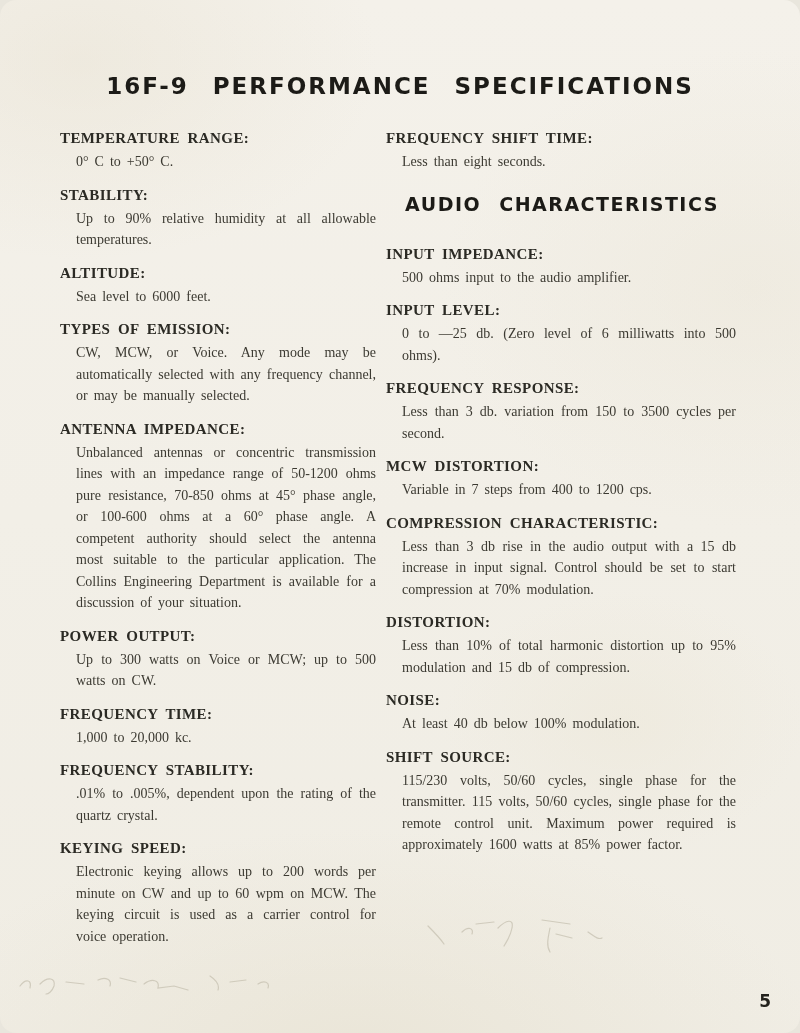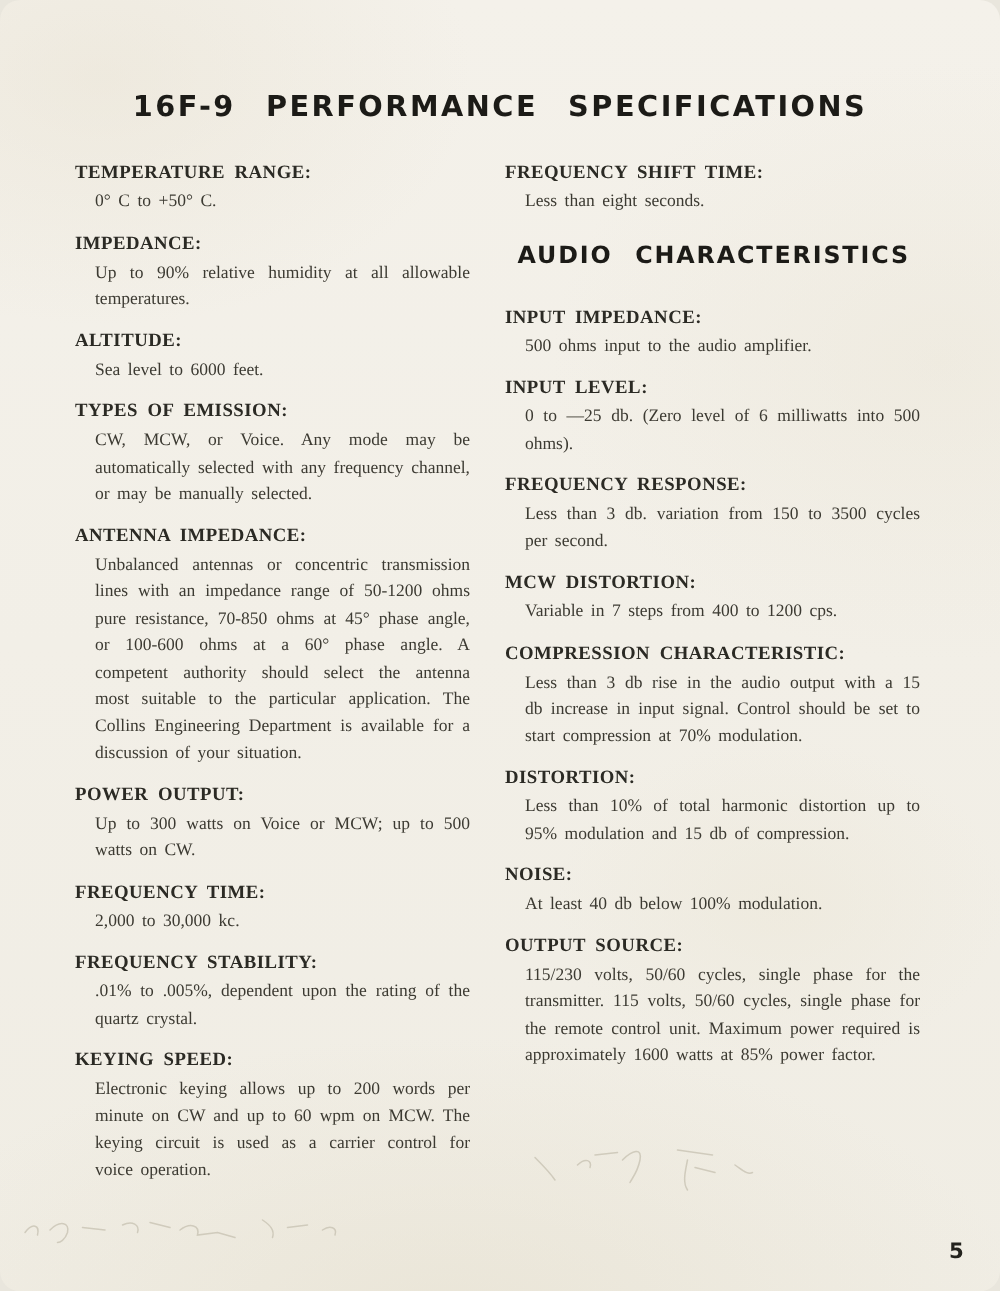--- a/index.html
+++ b/index.html
@@ -28,21 +28,21 @@
     font-family:"DejaVu Sans", sans-serif;
     font-weight:bold;
     font-size:23px;
     letter-spacing:2px;
     word-spacing:14px;
     color:#1c1b17;
   }
   .columns{
     display:flex;
     padding:30px 62px 0 60px;
-    gap:26px;
+    gap:8px;
   }
   .col{min-width:0;}
   .col-left{flex:0 0 318px;}
   .col-right{flex:1;}
   section.spec{margin:0;}
   h3.spec-heading{
     margin:13px 0 3px 0;
     font-size:15px;
     font-weight:bold;
     letter-spacing:.4px;
@@ -102,21 +102,21 @@
 
     <div class="col col-left">
       <div class="rep">
 
           <section class="spec">
             <h3 class="spec-heading">TEMPERATURE RANGE:</h3>
             <p class="spec-body">0° C to +50° C.</p>
           </section>
 
           <section class="spec">
-            <h3 class="spec-heading">IMPEDANCE:</h3>
+            <h3 class="spec-heading">STABILITY:</h3>
             <p class="spec-body">Up to 90% relative humidity at all allowable temperatures.</p>
           </section>
 
           <section class="spec">
             <h3 class="spec-heading">ALTITUDE:</h3>
             <p class="spec-body">Sea level to 6000 feet.</p>
           </section>
 
           <section class="spec">
             <h3 class="spec-heading">TYPES OF EMISSION:</h3>
@@ -128,21 +128,21 @@
             <p class="spec-body">Unbalanced antennas or concentric transmission lines with an impedance range of 50-1200 ohms pure resistance, 70-850 ohms at 45° phase angle, or 100-600 ohms at a 60° phase angle.  A competent authority should select the antenna most suitable to the particular application.  The Collins Engineering Department is available for a discussion of your situation.</p>
           </section>
 
           <section class="spec">
             <h3 class="spec-heading">POWER OUTPUT:</h3>
             <p class="spec-body">Up to 300 watts on Voice or MCW; up to 500 watts on CW.</p>
           </section>
 
           <section class="spec">
             <h3 class="spec-heading">FREQUENCY TIME:</h3>
-            <p class="spec-body">2,000 to 30,000 kc.</p>
+            <p class="spec-body">1,000 to 20,000 kc.</p>
           </section>
 
           <section class="spec">
             <h3 class="spec-heading">FREQUENCY STABILITY:</h3>
             <p class="spec-body">.01% to .005%, dependent upon the rating of the quartz crystal.</p>
           </section>
 
           <section class="spec">
             <h3 class="spec-heading">KEYING SPEED:</h3>
             <p class="spec-body">Electronic keying allows up to 200 words per minute on CW and up to 60 wpm on MCW.  The keying circuit is used as a carrier control for voice operation.</p>
@@ -193,21 +193,21 @@
             <h3 class="spec-heading">DISTORTION:</h3>
             <p class="spec-body">Less than 10% of total harmonic distortion up to 95% modulation and 15 db of compression.</p>
           </section>
 
           <section class="spec">
             <h3 class="spec-heading">NOISE:</h3>
             <p class="spec-body">At least 40 db below 100% modulation.</p>
           </section>
 
           <section class="spec">
-            <h3 class="spec-heading">OUTPUT SOURCE:</h3>
+            <h3 class="spec-heading">SHIFT SOURCE:</h3>
             <p class="spec-body">115/230 volts, 50/60 cycles, single phase for the transmitter.  115 volts, 50/60 cycles, single phase for the remote control unit.  Maximum power required is approximately 1600 watts at 85% power factor.</p>
           </section>
         </div>
     </div>
 
   </div>
 
   <svg class="scribble" style="left:410px;top:898px;" width="200" height="70" viewBox="0 0 200 70">
     <path d="M18 28 C 24 34, 30 40, 34 46"></path>
     <path d="M52 34 C 58 28, 64 30, 62 36 M 66 26 L 84 24 M 88 30 C 96 22, 104 20, 102 30 C 100 40, 96 44, 94 48"></path>

